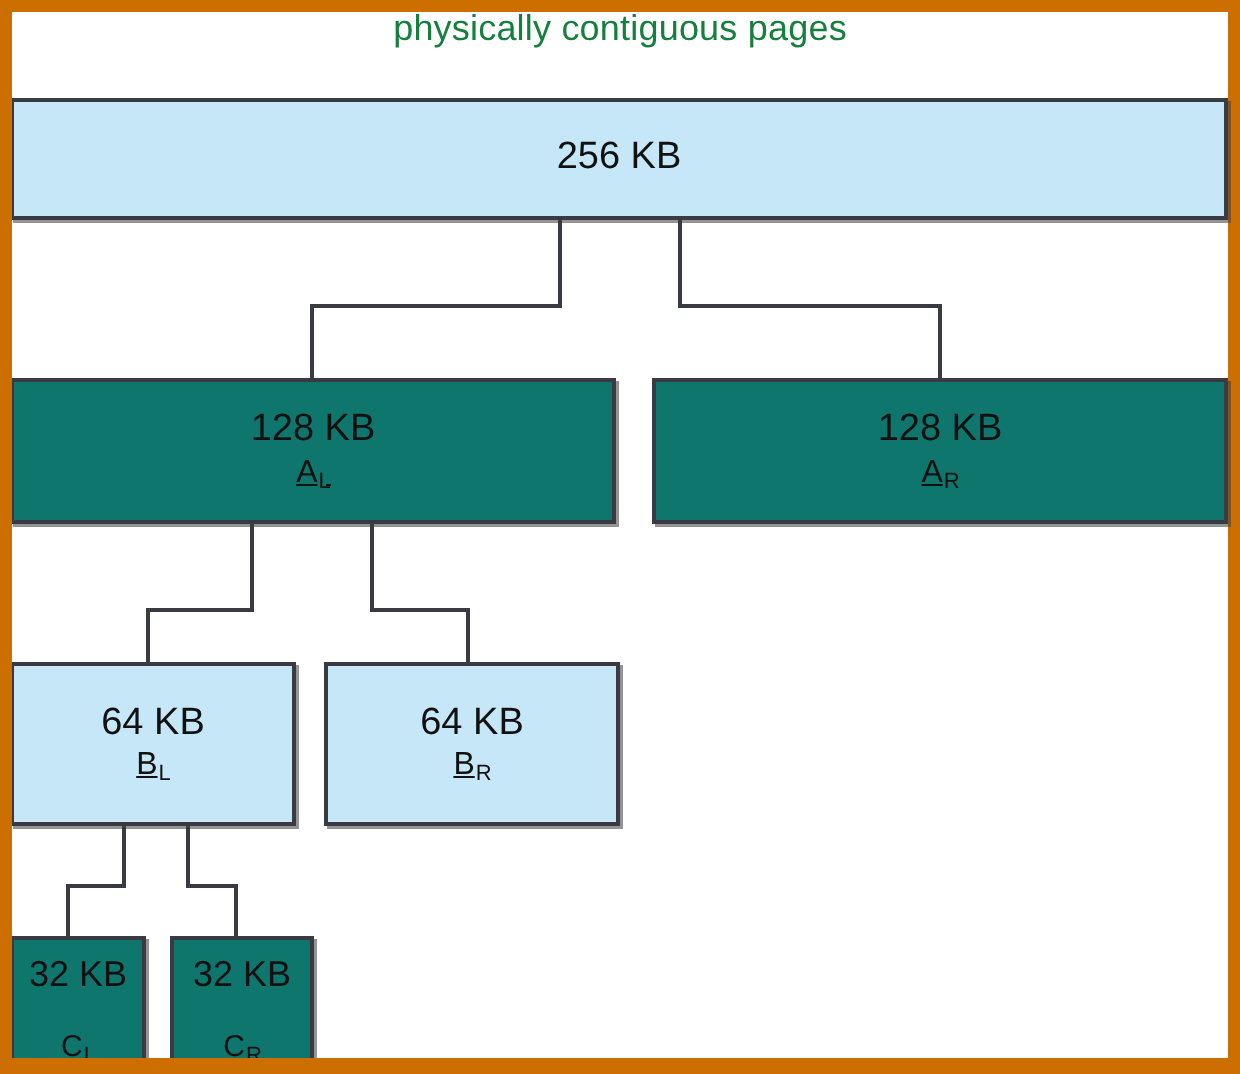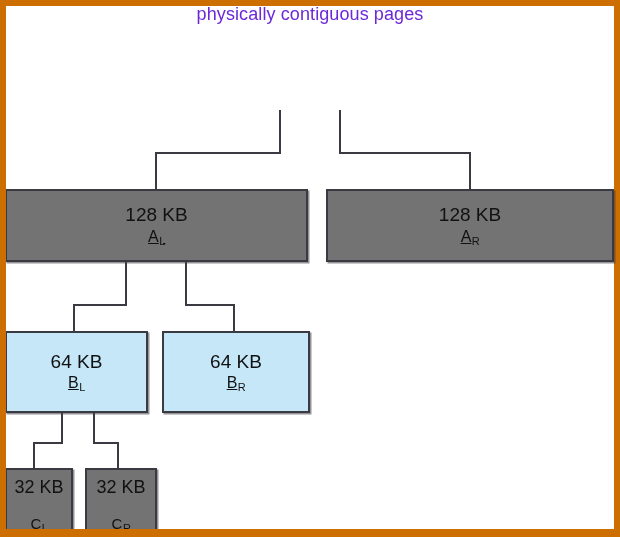--- a/index.html
+++ b/index.html
@@ -30,40 +30,40 @@
   .frame-right  { left: 614px; top: 0; width: 6px;   height: 537px; }
 
   
   .caption {
     position: absolute;
     left: 6px;
     top: 4px;
     width: 608px;
     text-align: center;
     font-size: 18px;
-    color: #6d28d9;
+    color: #15803d;
     letter-spacing: 0.1px;
     white-space: nowrap;
   }
 
   
   .block {
     position: absolute;
     box-sizing: border-box;
     border: 2px solid #3a3a42;
     box-shadow: 1.5px 1.5px 0 rgba(60,60,66,0.55);
     display: flex;
     flex-direction: column;
     align-items: center;
     justify-content: center;
     color: #111111;
     line-height: 1.18;
   }
   .block.blue { background: #C5E7F8; }
-  .block.gray { background: #737373; }
+  .block.gray { background: #0f766e; }
 
   .block .size {
     font-size: 19px;
     white-space: nowrap;
   }
   .block .tag {
     font-size: 16px;
     white-space: nowrap;
     margin-top: 1px;
     text-decoration: underline;
@@ -91,20 +91,23 @@
 
 <div id="figure">
 
   <div class="frame-edge frame-top"></div>
   <div class="frame-edge frame-bottom"></div>
   <div class="frame-edge frame-left"></div>
   <div class="frame-edge frame-right"></div>
 
   <div class="caption">physically contiguous pages</div>
 
+  <div class="block blue" style="left:5px; top:49px; width:609px; height:61px;">
+    <span class="size">256 KB</span>
+  </div>
 
   <div class="seg v" style="left:279px; top:110px; height:44px;"></div>
   <div class="seg h" style="left:155px; top:152px; width:126px;"></div>
   <div class="seg v" style="left:155px; top:152px; height:38px;"></div>
 
   <div class="seg v" style="left:339px; top:110px; height:44px;"></div>
   <div class="seg h" style="left:339px; top:152px; width:132px;"></div>
   <div class="seg v" style="left:469px; top:152px; height:38px;"></div>
 
   <div class="block gray" style="left:5px; top:189px; width:303px; height:73px;">

